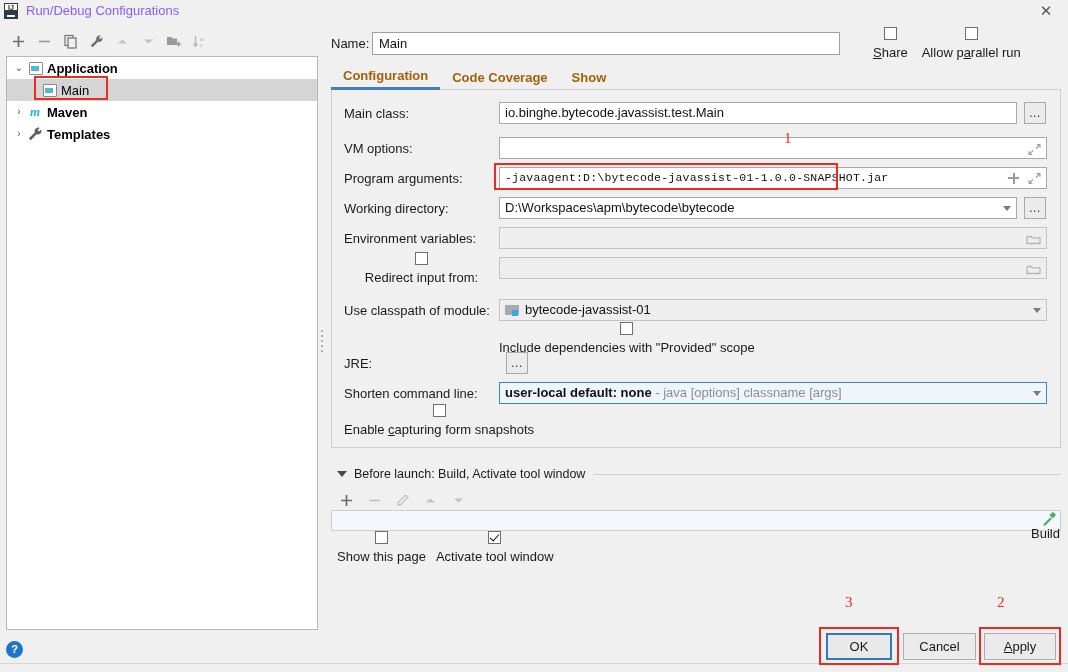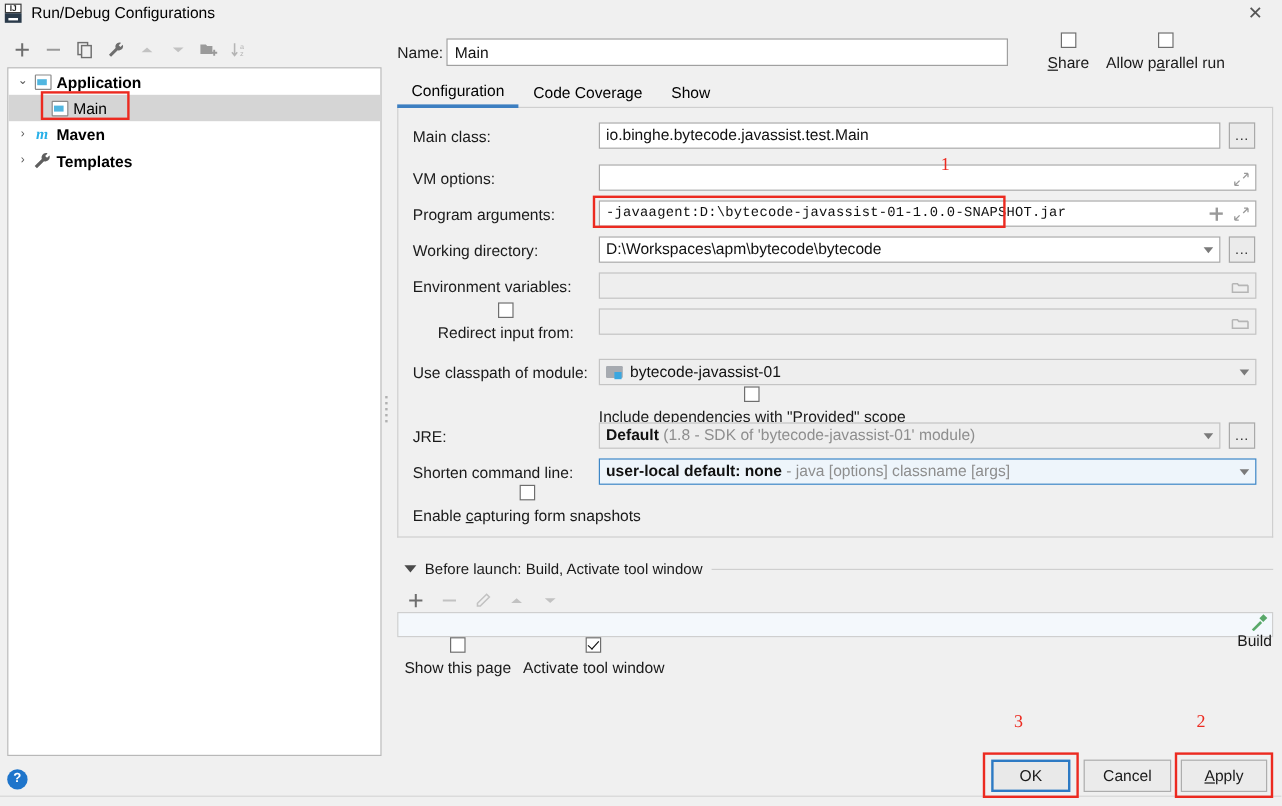--- a/index.html
+++ b/index.html
@@ -32,21 +32,21 @@
   }
   .tb-icon .ij-bot {
     position: absolute; left: 1px; top: 8px; width: 14px; height: 8px;
     background: #2a3a4a;
   }
   .tb-icon .ij-bot::after {
     content: ""; position: absolute; left: 3px; bottom: 2px;
     width: 8px; height: 2px; background: #fff;
   }
   .titlebar .title {
-    font-size: 13px; color: #000000;
+    font-size: 13px; color: #8b5cf6;
     font-family: "Liberation Sans", sans-serif;
   }
   .tb-close {
     position: absolute; right: 0; top: 0; width: 44px; height: 21px;
     display: flex; align-items: center; justify-content: center;
     color: #555; font-size: 15px; font-family: "Liberation Sans", sans-serif;
   }
 
   
   .left-toolbar {
@@ -128,21 +128,21 @@
     border: solid #111; border-width: 0 1.6px 1.6px 0; transform: rotate(42deg);
   }
   .u { text-decoration: underline; }
 
   .tabs {
     position: absolute; left: 331px; top: 64px; width: 730px; height: 26px;
     display: flex; align-items: flex-end;
   }
   .tab {
     height: 26px; padding: 0 12px; font-size: 13px; display: flex;
-    align-items: center; color: #000000;
+    align-items: center; color: #a16207; font-weight: bold;
   }
   .tab.active { border-bottom: 3px solid #3d7fc1; }
   .tabs-underline {
     position: absolute; left: 331px; top: 89px; width: 730px; height: 1px;
     background: #cfcfcf;
   }
 
   .panel {
     position: absolute; left: 331px; top: 90px; width: 730px; height: 358px;
     background: #f0f0f0; border: 1px solid #cfcfcf; border-top: none;
@@ -462,27 +462,20 @@
 
   <div class="row" style="left:499px; top:328px; width:540px; height:20px;">
     <span class="chk-wrap">
       <span class="chk"></span>
       <span class="flabel">Include dependencies with "Provided" scope</span>
     </span>
   </div>
 
   <div class="row" style="left:344px; top:351px; width:706px; height:24px;">
     <span class="flabel" style="width:155px">JRE:</span>
-    <div class="fld disabled" style="width:518px">
-      <span class="grow">
-        <span class="bold">Default</span>
-        <span class="grey">(1.8 - SDK of 'bytecode-javassist-01' module)</span>
-      </span>
-      <span class="caret"></span>
-    </div>
     <div class="btn-ellipsis" style="margin-left:7px">
       <span>...</span>
     </div>
   </div>
 
   <div class="row" style="left:344px; top:381px; width:706px; height:24px;">
     <span class="flabel" style="width:155px">Shorten command line:</span>
     <div class="fld focused" style="width:548px">
       <span class="grow">
         <span class="bold">user-local default: none</span>

